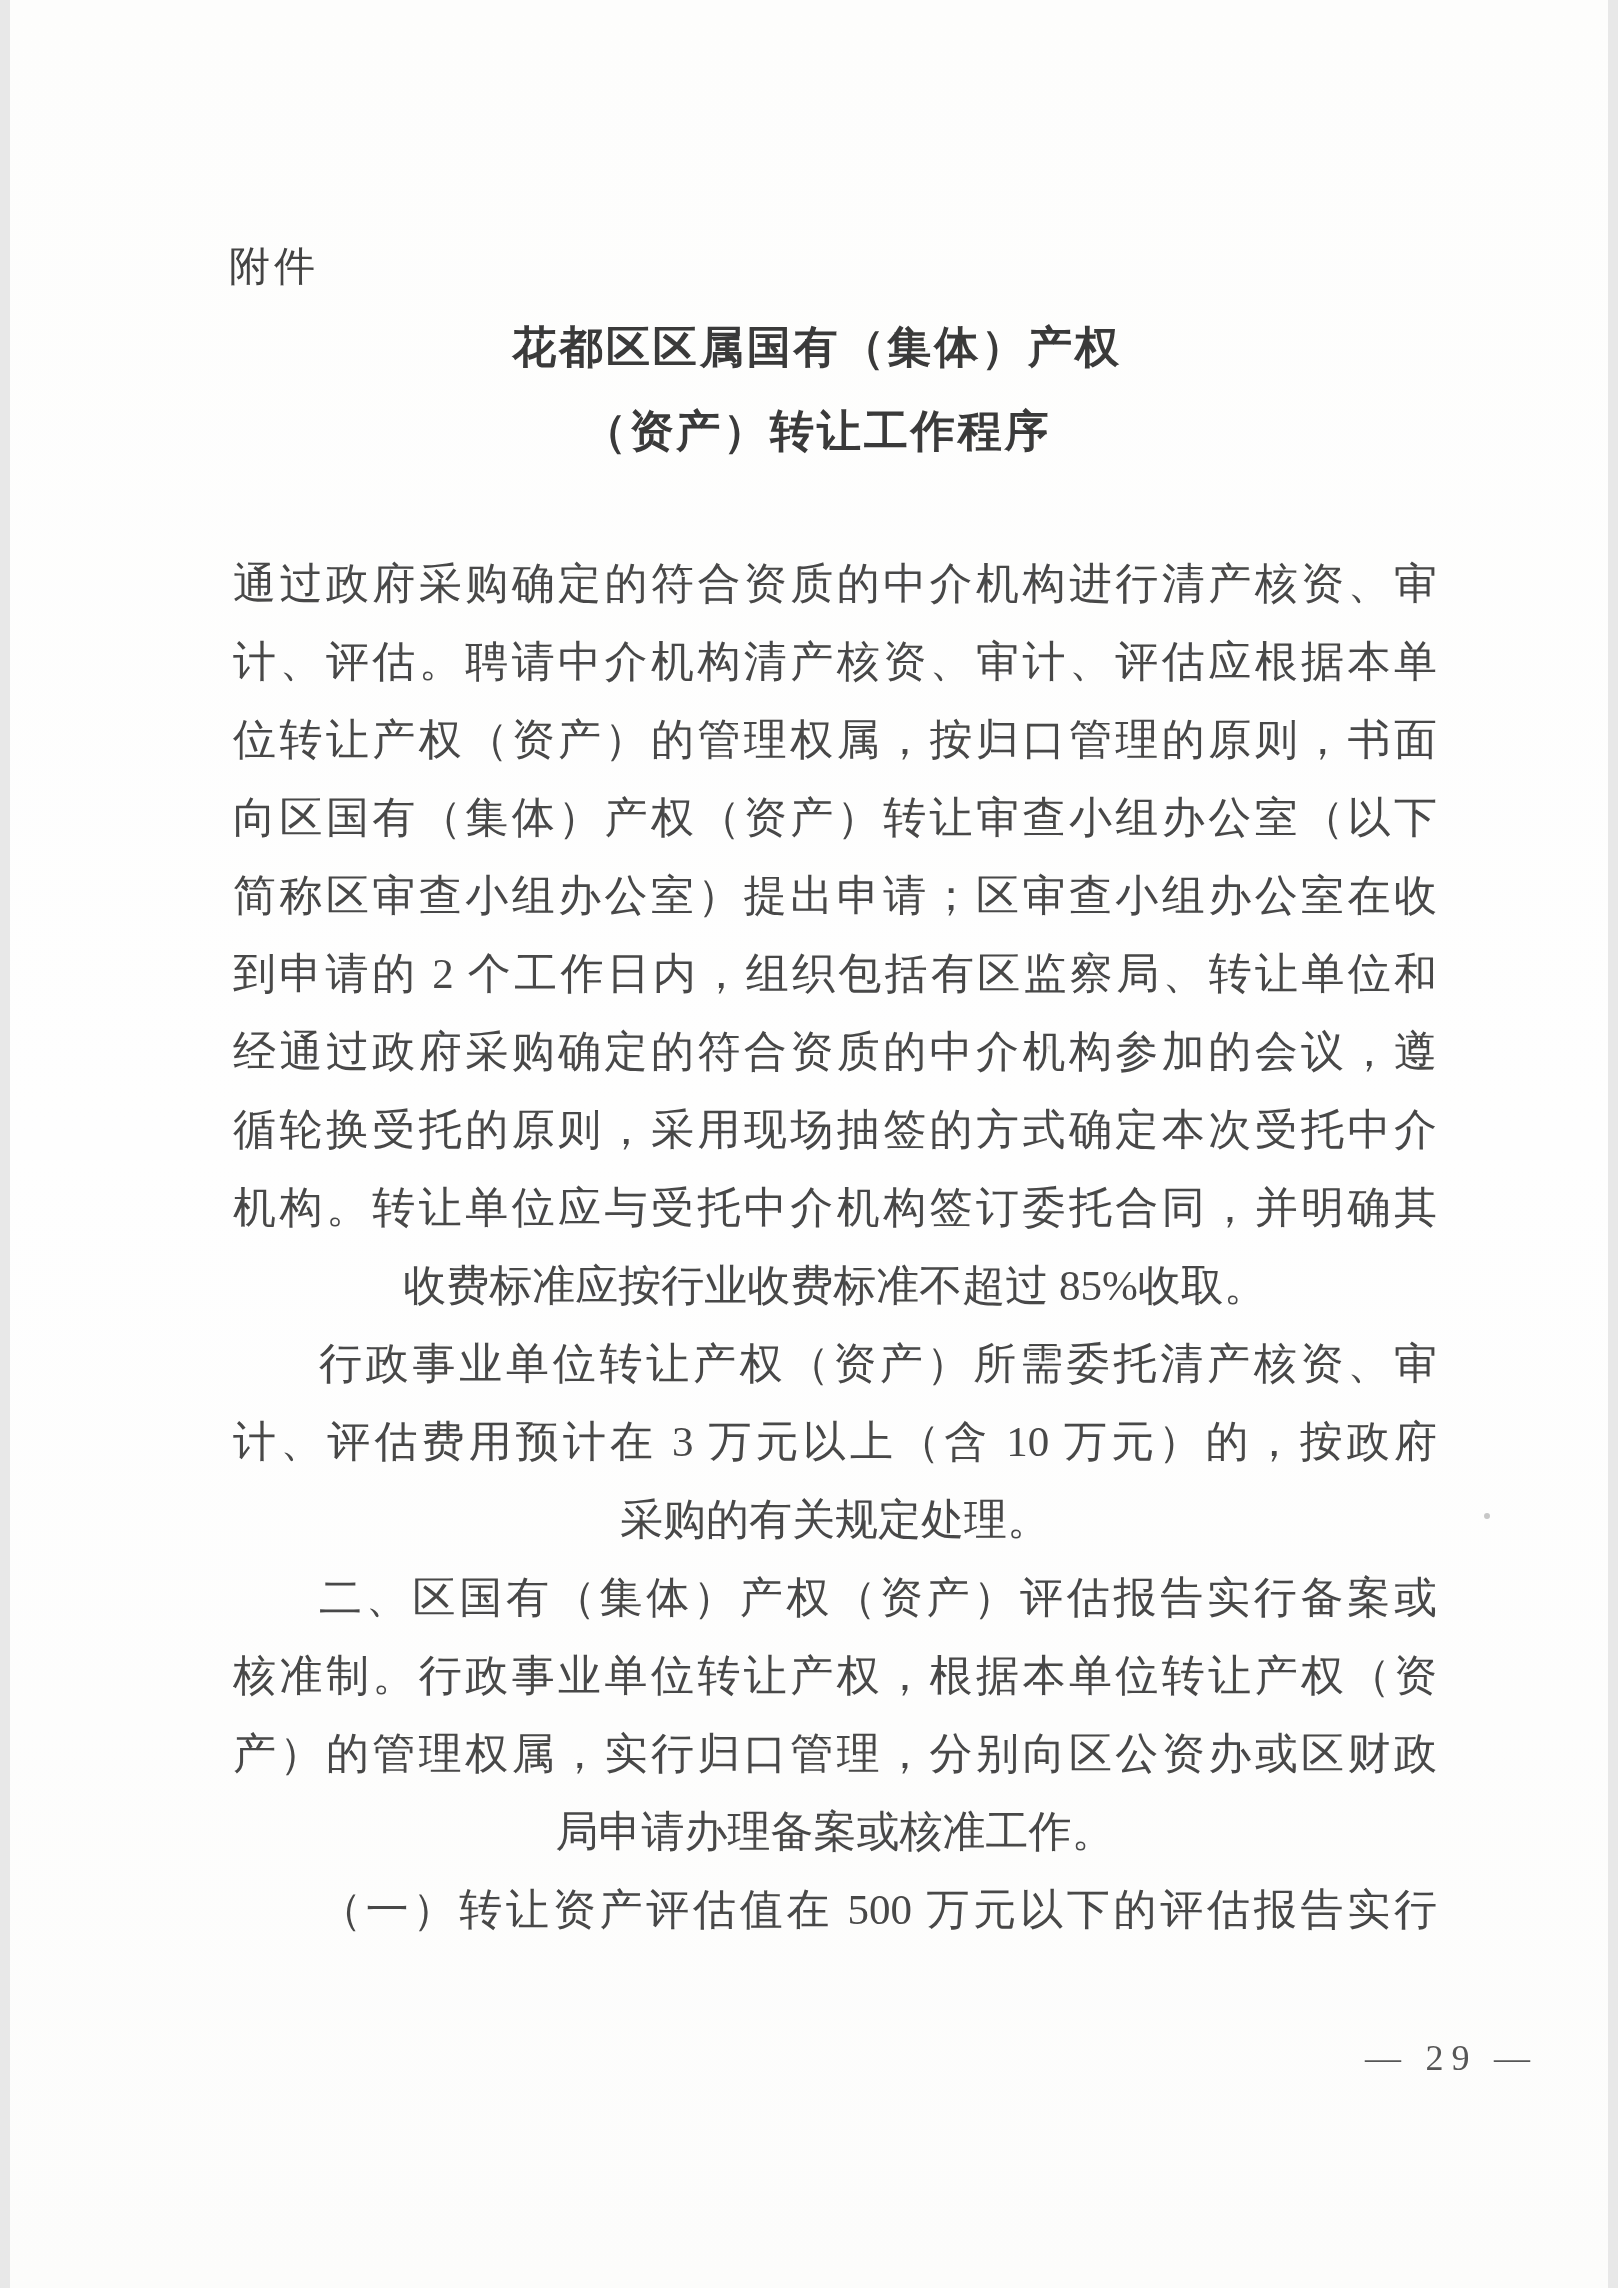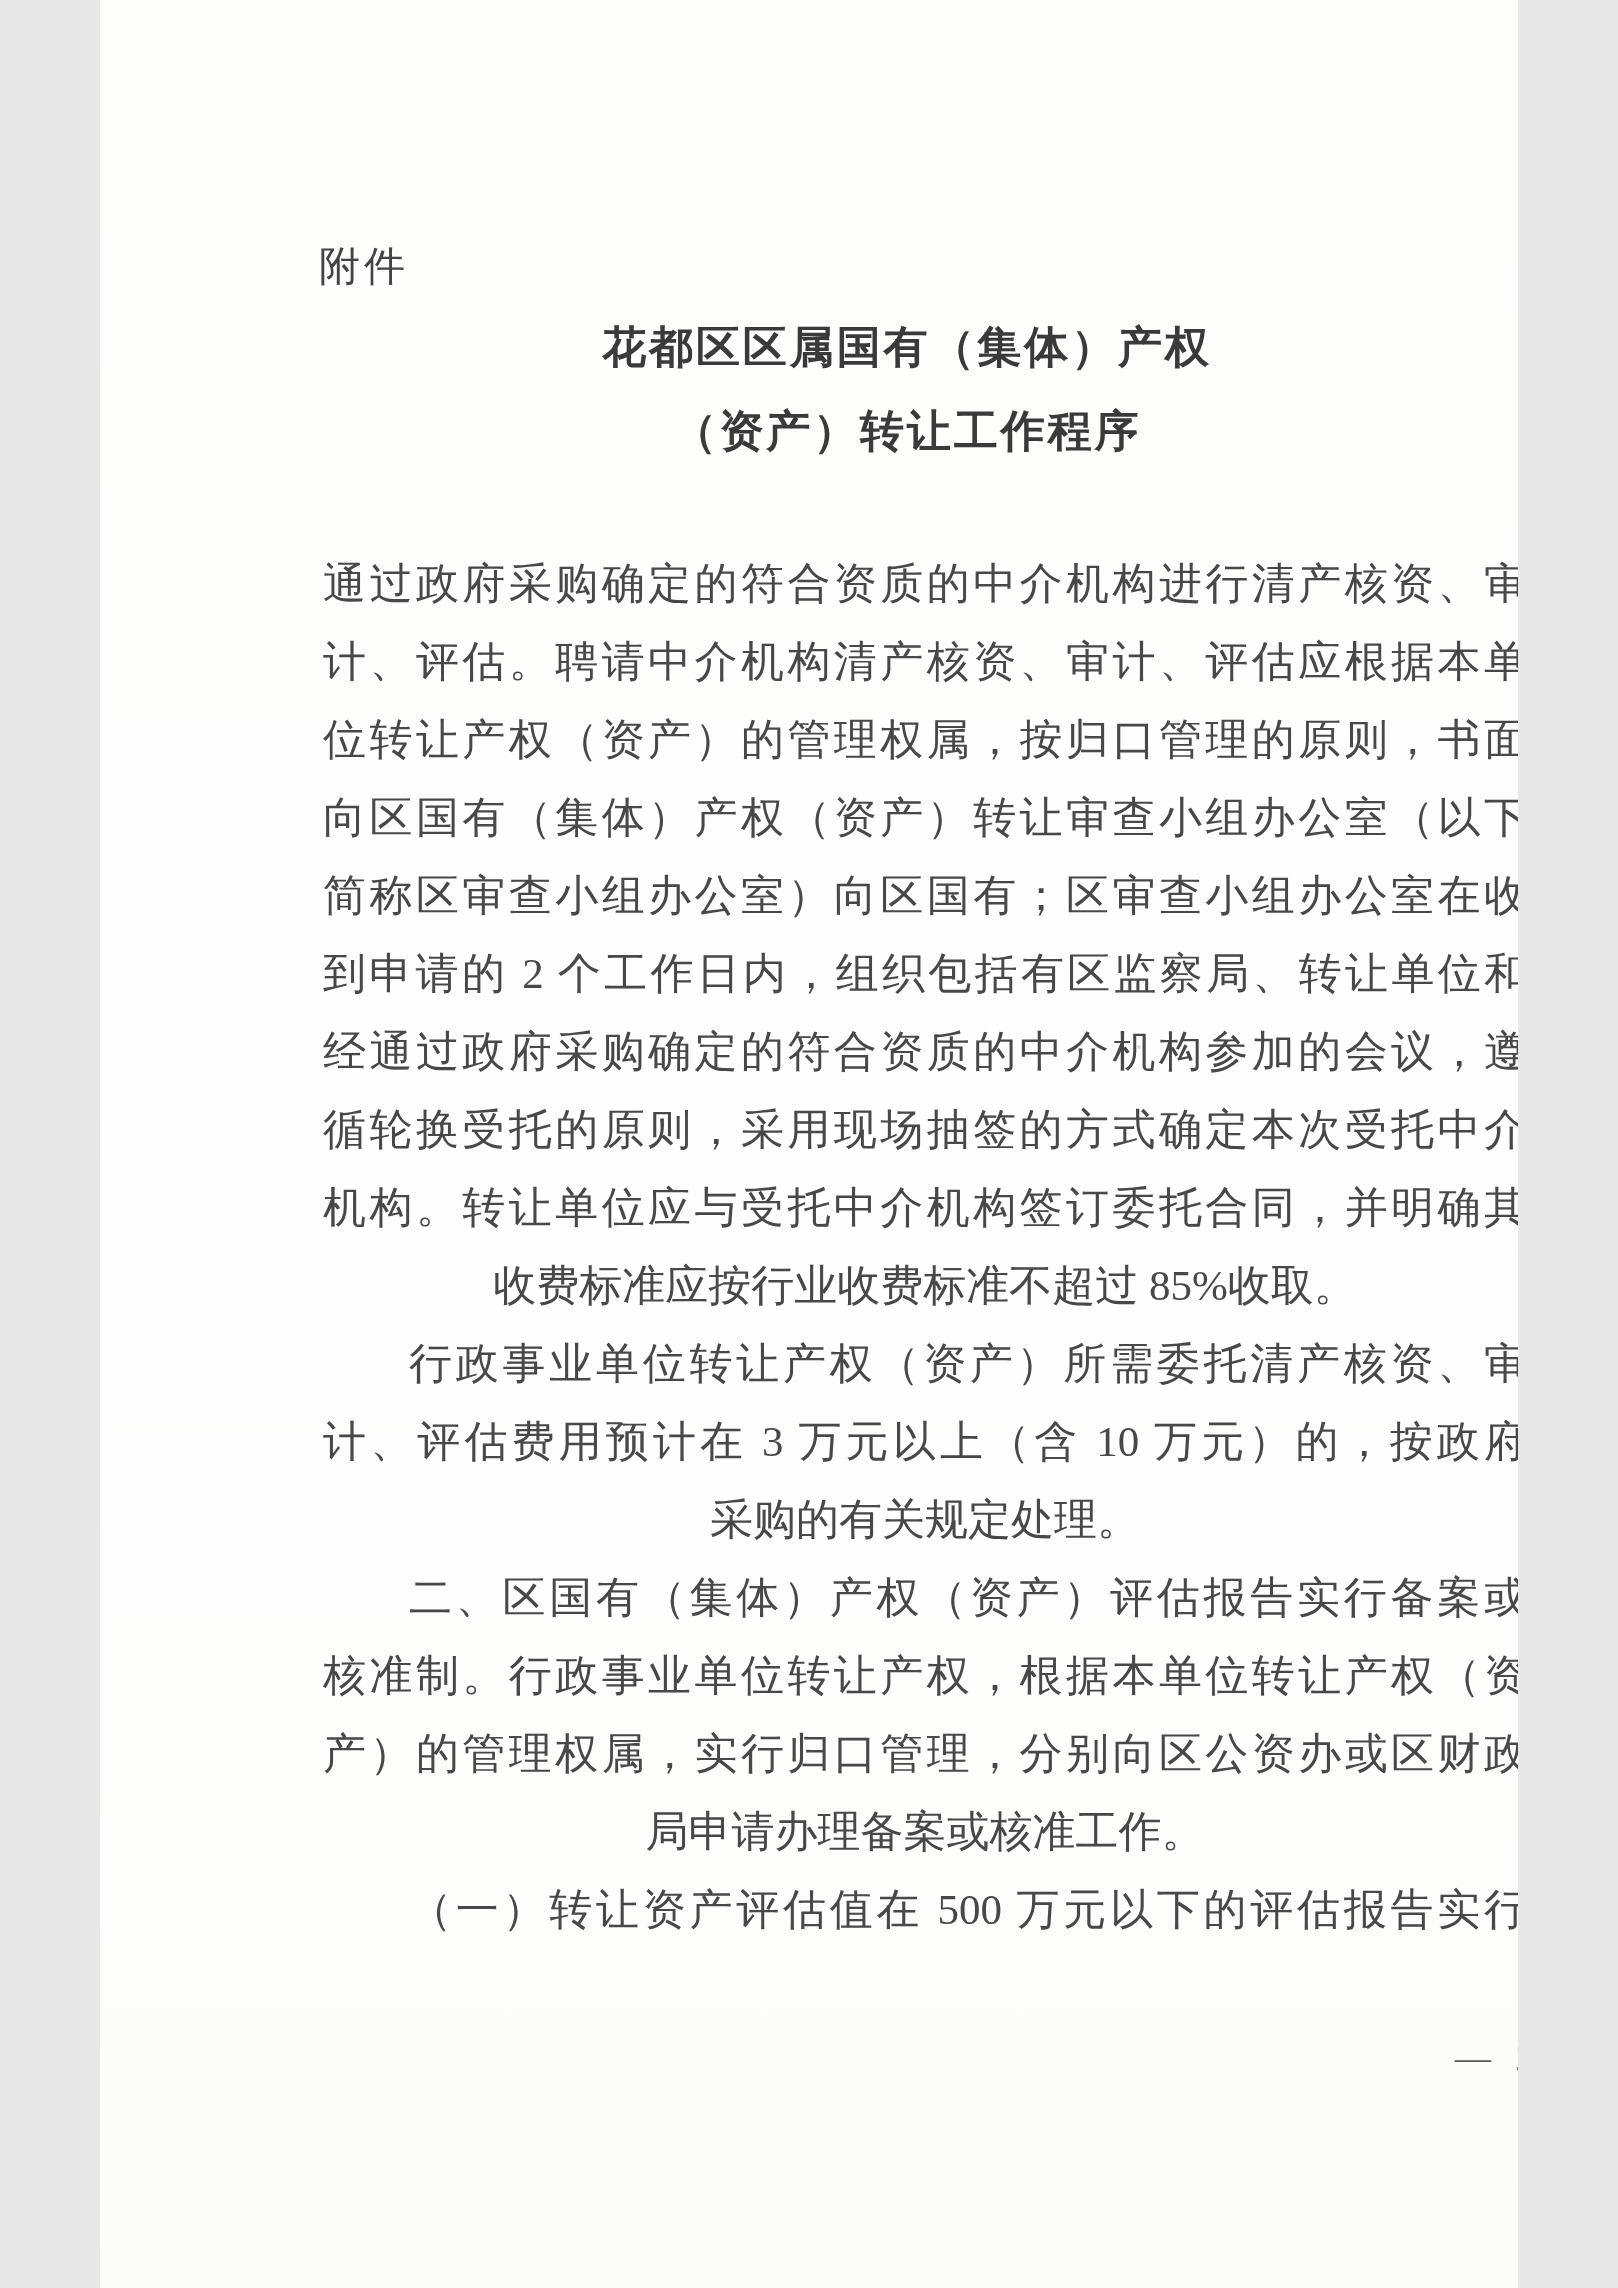--- a/index.html
+++ b/index.html
@@ -1,24 +1,25 @@
 <!DOCTYPE html>
 <html><head>
 <meta charset="utf-8">
 <style>
   html,body{margin:0;padding:0;background:#e8e8e8;}
   .page{
     position:relative;
-    width:1418px;height:2289px;
+    width:1552px;height:2289px;
     margin:0 auto;
     background:#fefefdff;
     background:linear-gradient(180deg,#fdfdfc 0%,#fefefe 50%,#fcfcfb 100%);
     font-family:"Liberation Serif","DejaVu Serif",serif;
     color:#474747;
     overflow:hidden;
+    padding-left:46px;
   }
   .attachment{
     position:absolute;left:219px;top:241px;
     font-size:41px;line-height:51px;
     color:#444;letter-spacing:3.9px;
   }
   .title{
     position:absolute;left:209px;top:306px;width:1196px;
     margin:0;text-align:center;
     font-size:44px;line-height:84px;font-weight:bold;
@@ -61,21 +62,21 @@
   <h1 class="title">
     <span class="title-line">花都区区属国有（集体）产权</span>
     <span class="title-line">（资产）转让工作程序</span>
   </h1>
 
   <div class="doc-body">
     <div class="line fill">通过政府采购确定的符合资质的中介机构进行清产核资、审</div>
     <div class="line fill">计、评估。聘请中介机构清产核资、审计、评估应根据本单</div>
     <div class="line fill">位转让产权（资产）的管理权属，按归口管理的原则，书面</div>
     <div class="line fill">向区国有（集体）产权（资产）转让审查小组办公室（以下</div>
-    <div class="line fill">简称区审查小组办公室）向区国有；区审查小组办公室在收</div>
+    <div class="line fill">简称区审查小组办公室）提出申请；区审查小组办公室在收</div>
     <div class="line fill">到申请的 2 个工作日内，组织包括有区监察局、转让单位和</div>
     <div class="line fill">经通过政府采购确定的符合资质的中介机构参加的会议，遵</div>
     <div class="line fill">循轮换受托的原则，采用现场抽签的方式确定本次受托中介</div>
     <div class="line fill">机构。转让单位应与受托中介机构签订委托合同，并明确其</div>
     <div class="line">收费标准应按行业收费标准不超过 85%收取。</div>
     <div class="line fill indent">行政事业单位转让产权（资产）所需委托清产核资、审</div>
     <div class="line fill">计、评估费用预计在 3 万元以上（含 10 万元）的，按政府</div>
     <div class="line">采购的有关规定处理。</div>
     <div class="line fill indent">二、区国有（集体）产权（资产）评估报告实行备案或</div>
     <div class="line fill">核准制。行政事业单位转让产权，根据本单位转让产权（资</div>

